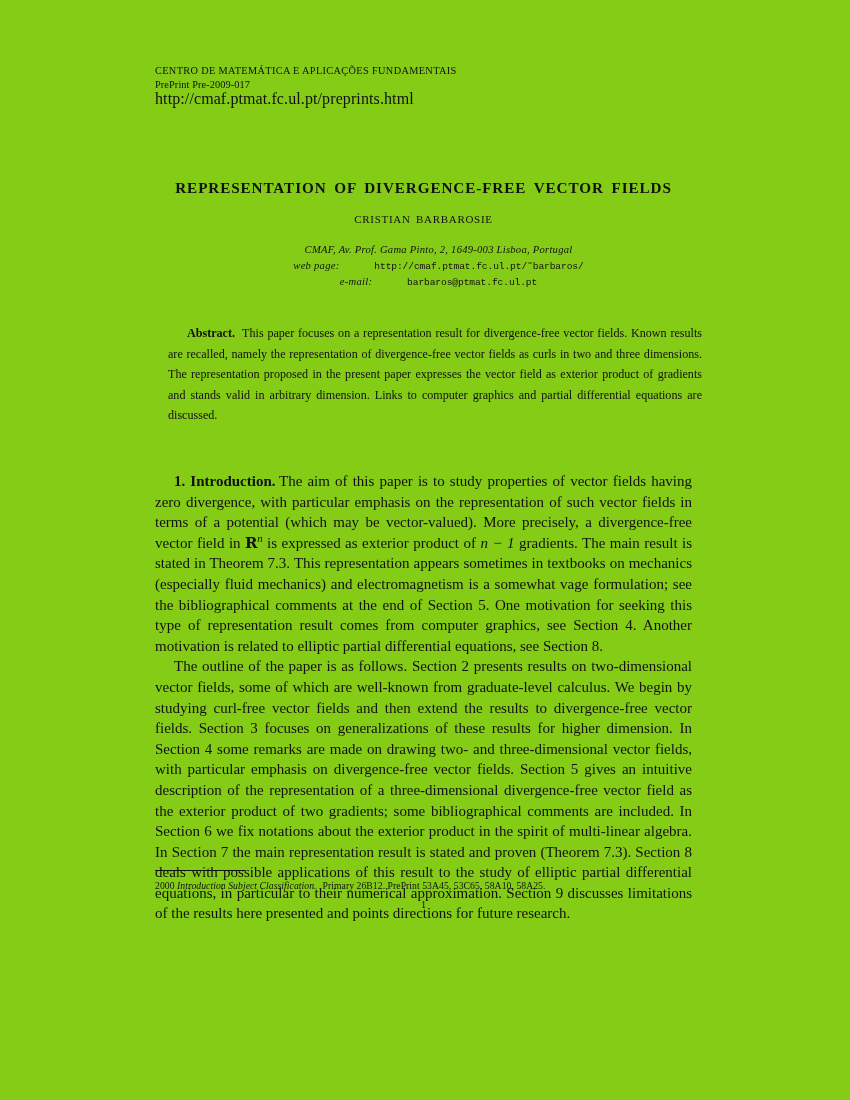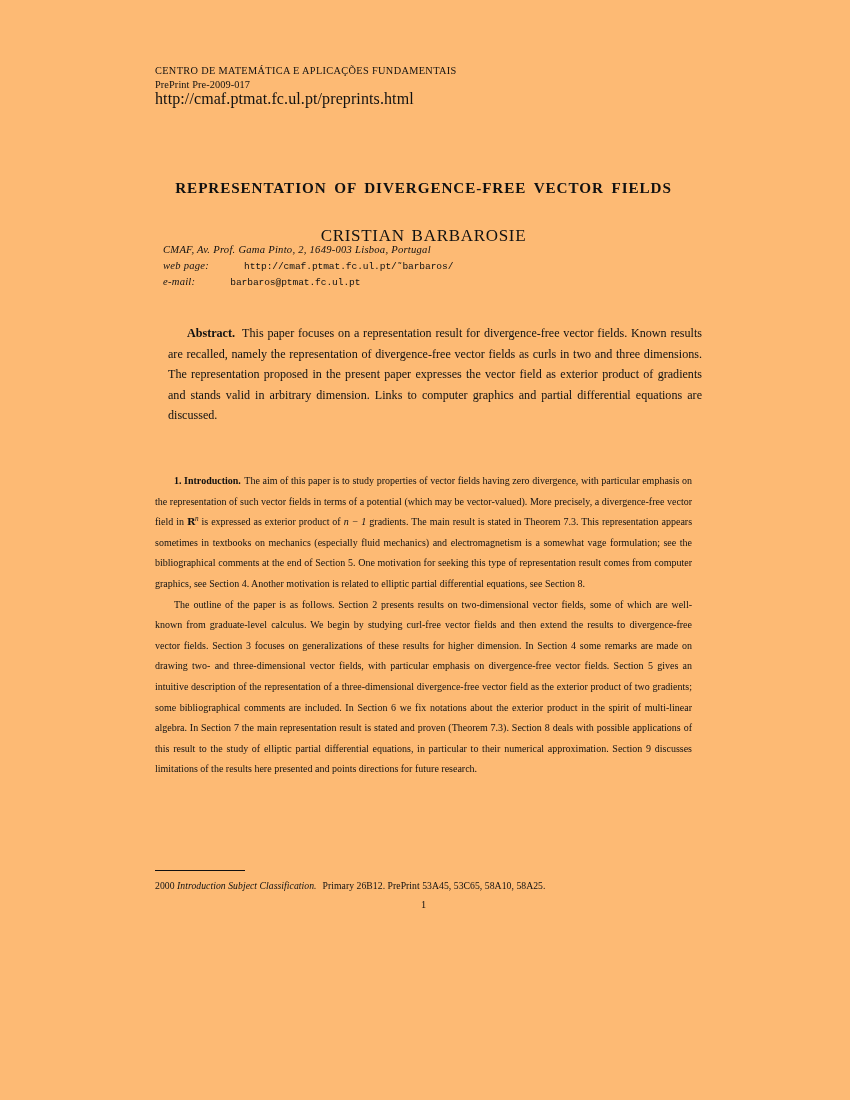--- a/index.html
+++ b/index.html
@@ -15,21 +15,21 @@
     color: #111111;
     overflow: hidden;
   }
 
   .page {
     position: absolute;
     left: 0;
     top: 0;
     width: 850px;
     height: 1100px;
-    background: #fdba74;
+    background: #84cc16;
   }
 
   
   .preprint-header {
     position: absolute;
     left: 155px;
     top: 64px;
     width: 560px;
   }
   .preprint-org {
@@ -58,33 +58,34 @@
     text-align: center;
   }
   .paper-title {
     font-size: 15.2px;
     font-weight: bold;
     letter-spacing: 0.9px;
     word-spacing: 3px;
     line-height: 20px;
   }
   .paper-author {
-    margin-top: 30px;
-    font-size: 17px;
+    margin-top: 13px;
+    font-size: 11px;
     letter-spacing: 0.7px;
     word-spacing: 2px;
     line-height: 16px;
     text-align: center;
   }
 
   .affiliation-block {
     position: absolute;
-    left: 163px;
+    left: 170px;
     top: 242px;
     width: 537px;
+    text-align: center;
   }
   .affil-line {
     font-style: italic;
     font-size: 10.6px;
     line-height: 15.5px;
     letter-spacing: 0.25px;
   }
   .mono {
     font-family: "Liberation Mono", "DejaVu Sans Mono", monospace;
     font-style: normal;
@@ -118,21 +119,21 @@
     display: inline-block;
     width: 3.5px;
   }
 
   
   .body-text {
     position: absolute;
     left: 155px;
     top: 471px;
     width: 537px;
-    font-size: 10px;
+    font-size: 15px;
     line-height: 20.6px;
   }
   .body-text p {
     margin: 0;
     text-align: justify;
     text-justify: inter-word;
     text-indent: 19px;
     hyphens: none;
   }
   .section-head {

